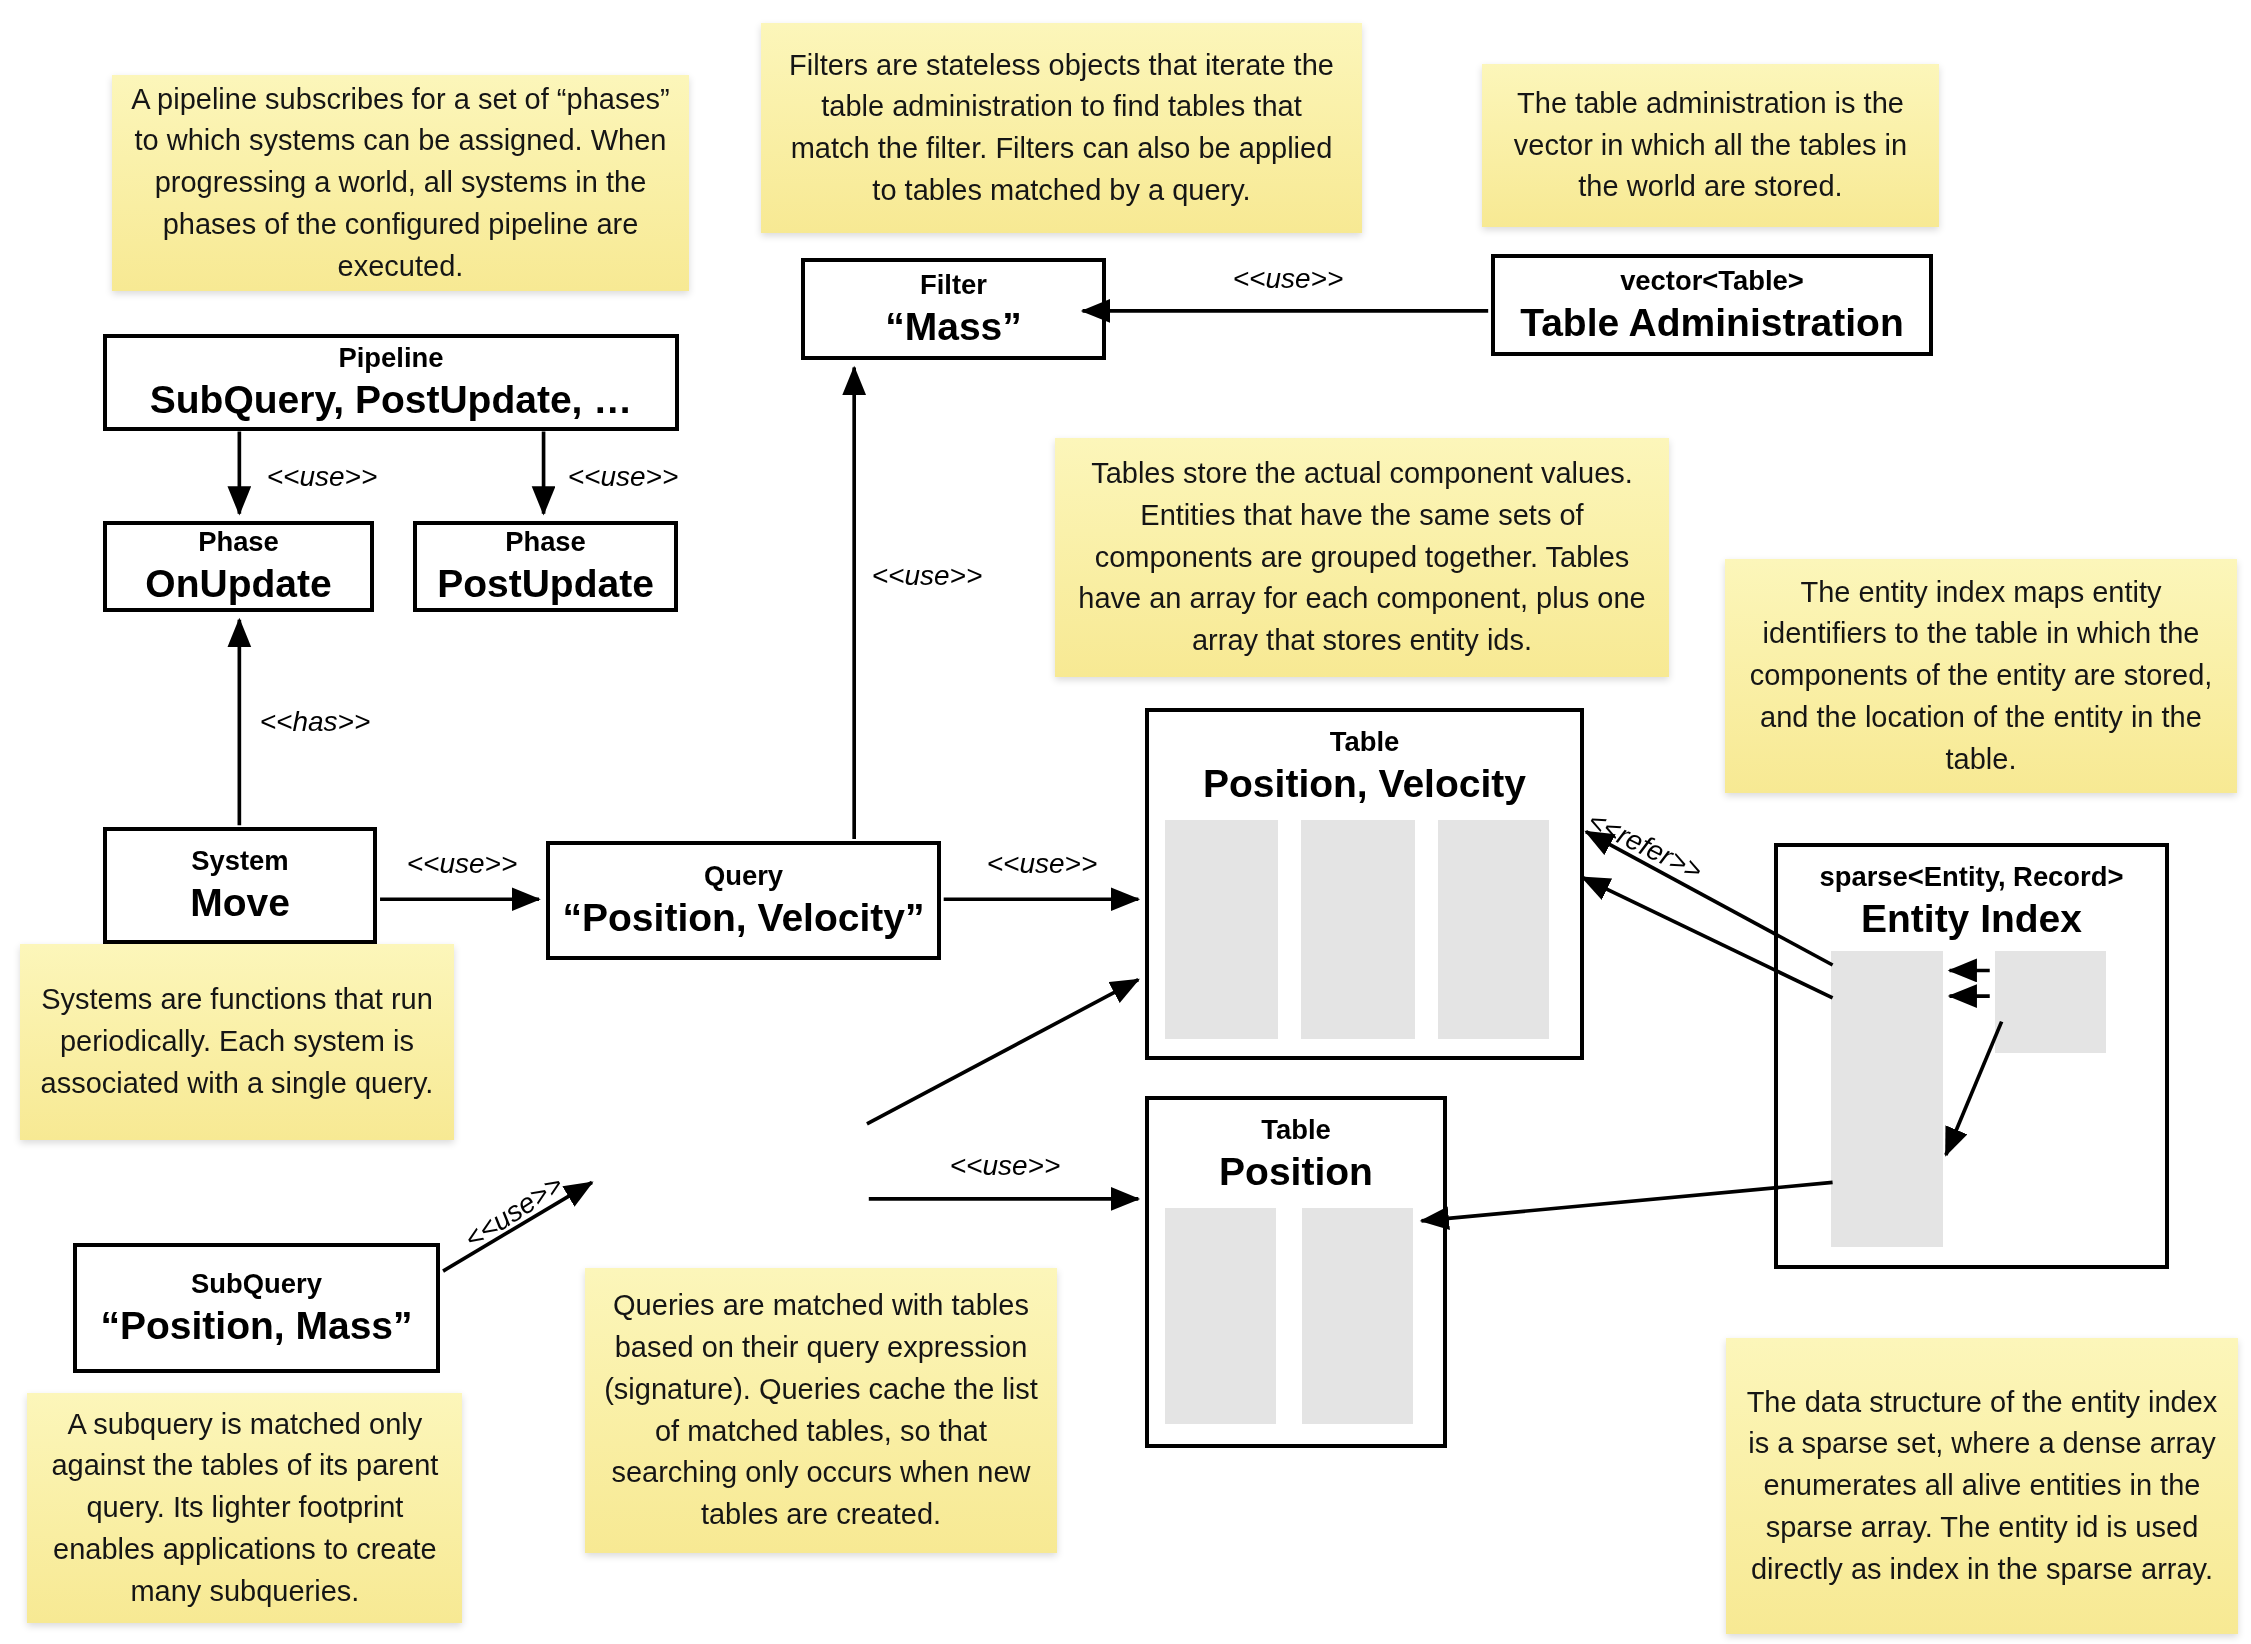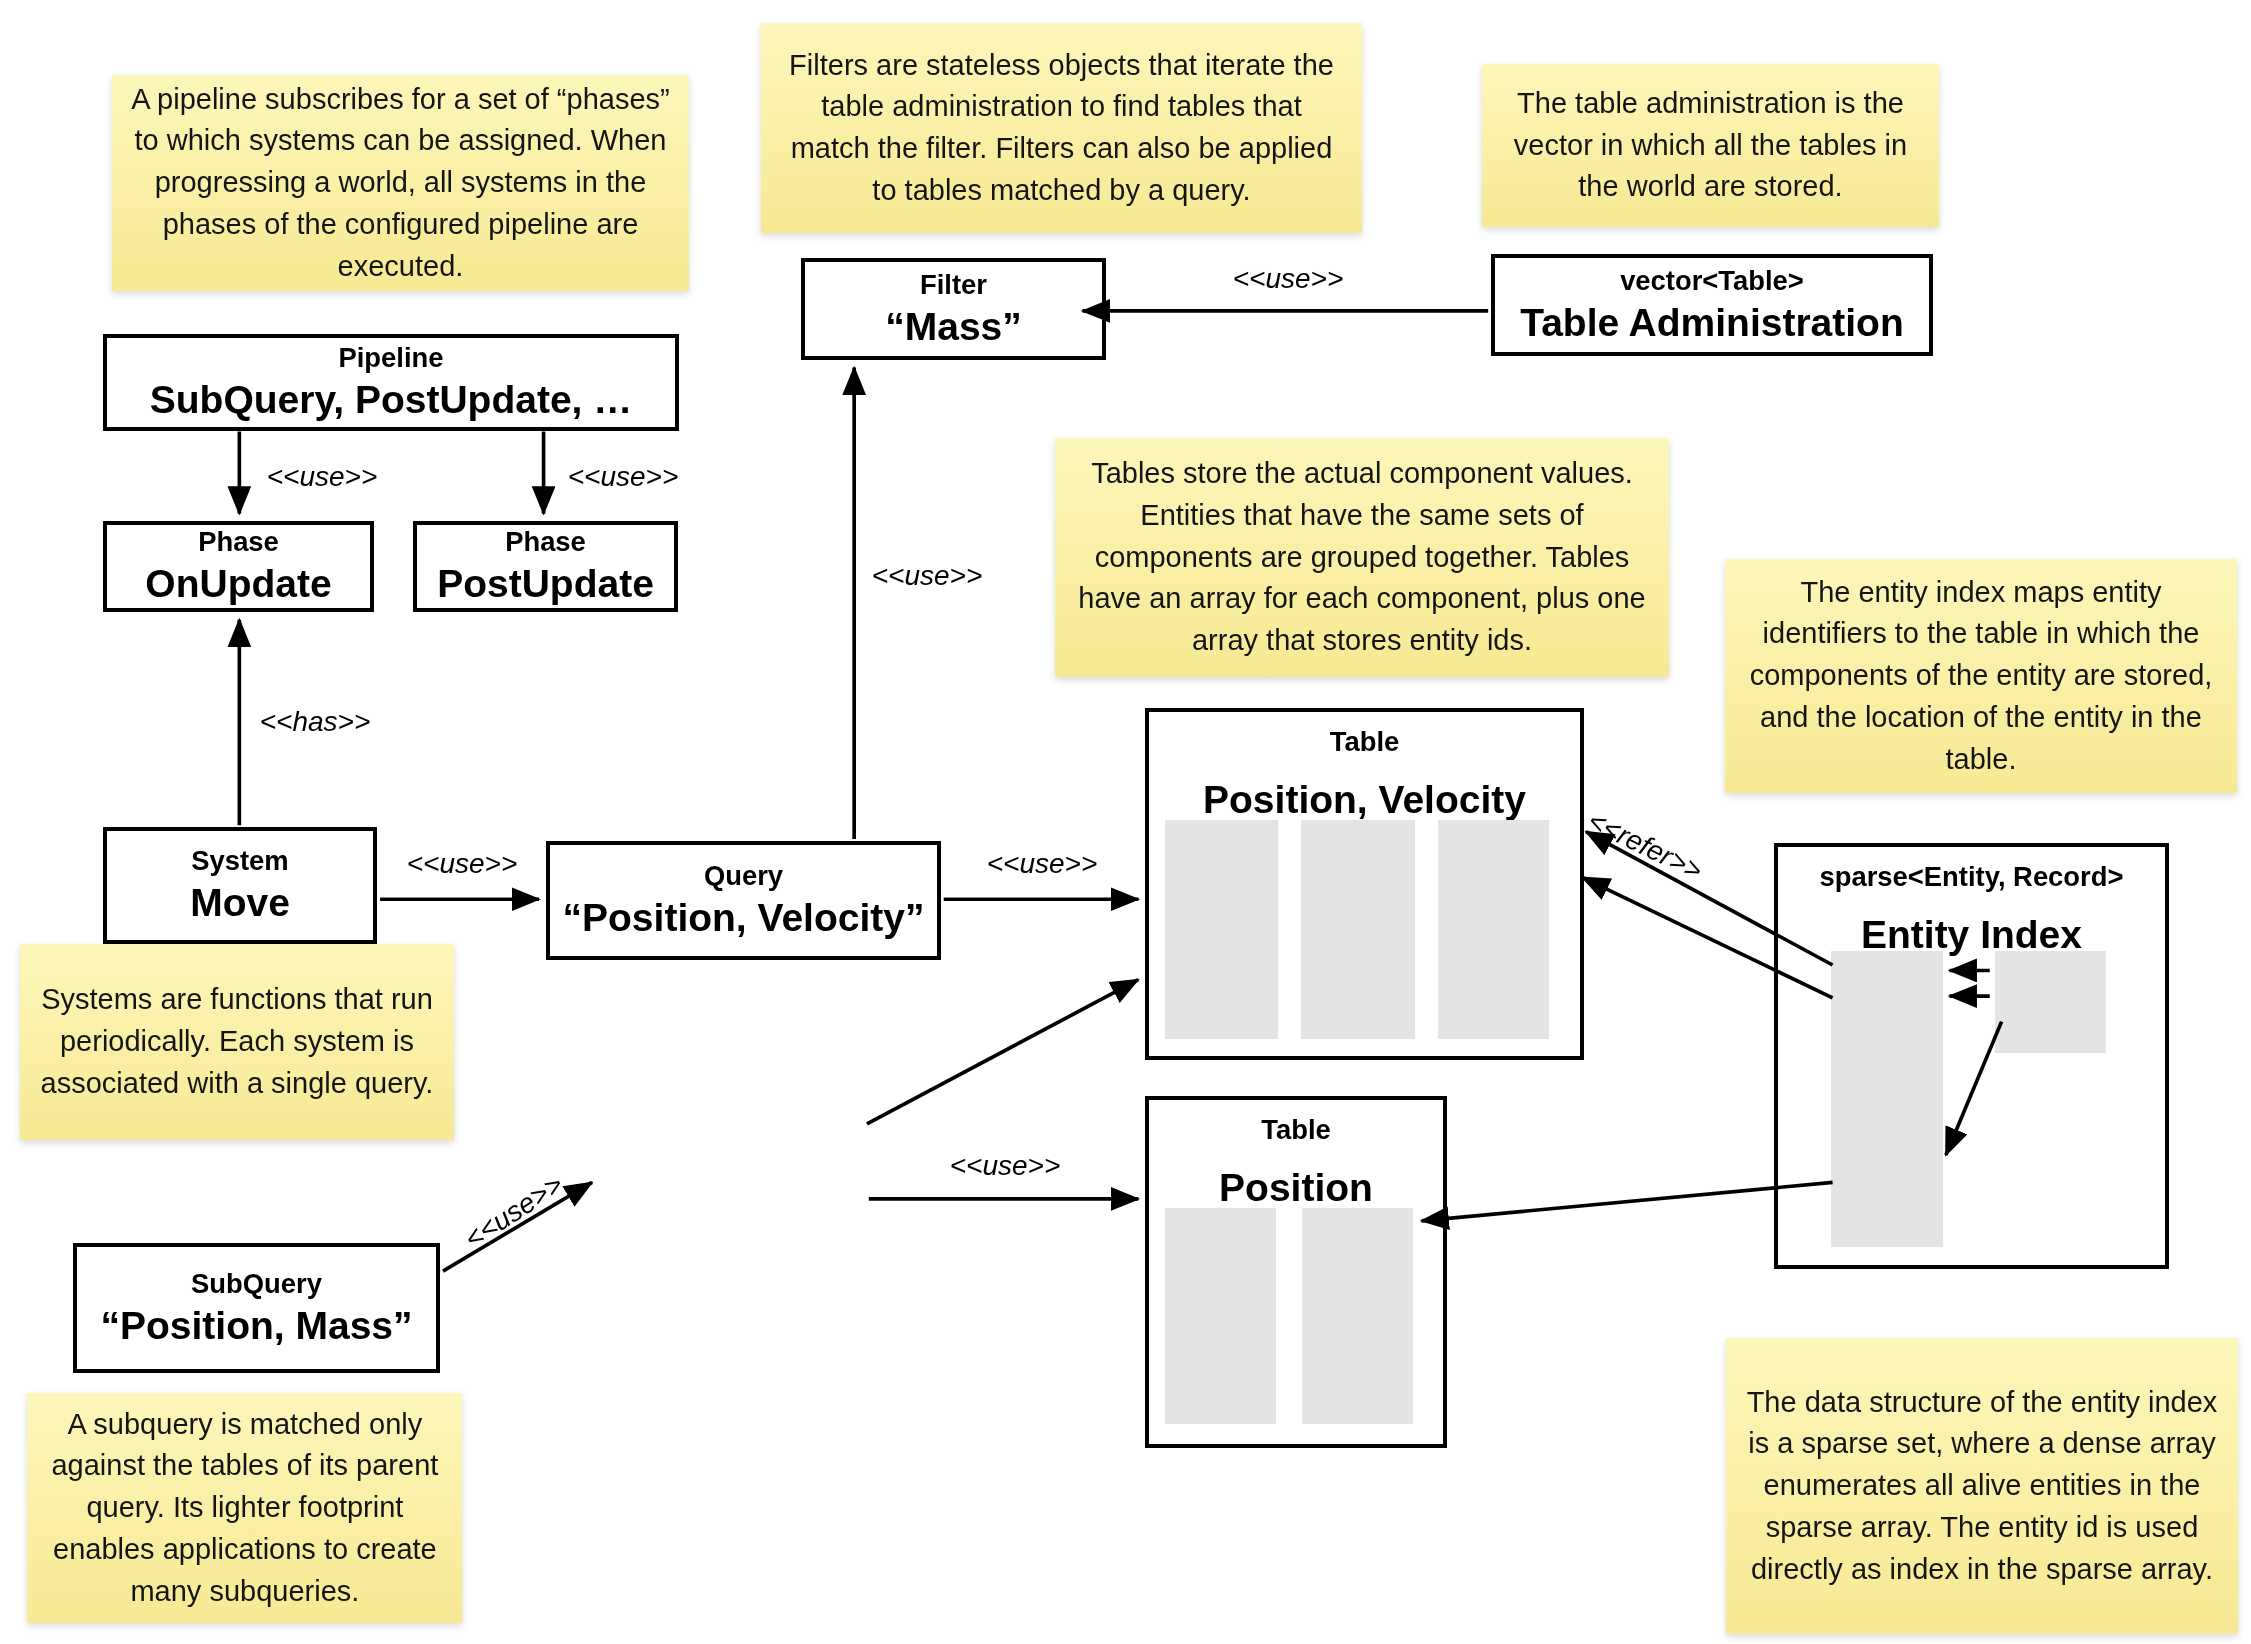--- a/index.html
+++ b/index.html
@@ -5,21 +5,21 @@
   html,body{margin:0;padding:0;background:#ffffff;}
   #canvas{position:relative;width:2251px;height:1645px;background:#ffffff;overflow:hidden;
           font-family:"Liberation Sans",sans-serif;color:#000;}
   .note{position:absolute;background:linear-gradient(180deg,#fcf6ba 0%,#f7e993 100%);
         border-radius:0;box-shadow:0 2.7px 7.3px rgba(0,0,0,0.15);
         display:flex;align-items:center;justify-content:center;text-align:center;
         font-size:29px;line-height:1.44;color:#151515;padding:12.8px 18.3px;box-sizing:border-box;}
   .node{position:absolute;background:#ffffff;border:4.6px solid #000;box-sizing:border-box;
         display:flex;flex-direction:column;align-items:center;justify-content:center;
         text-align:center;}
-  .node.container{justify-content:flex-start;padding-top:12.8px;gap:16px;}
+  .node.container{justify-content:flex-start;padding-top:12.8px;}
   .node .stereo{font-size:27.4px;font-weight:700;line-height:1.25;}
   .node .name{font-size:39px;font-weight:700;line-height:1.2;margin-top:1.8px;}
   .array{position:absolute;background:#e4e4e4;}
   .edge-label{position:absolute;font-size:28px;font-style:italic;white-space:nowrap;
         transform:translate(-50%,-50%);}
   .edge-label.rot-use{transform:translate(-50%,-50%) rotate(-33deg);}
   .edge-label.rot-refer{transform:translate(-50%,-50%) rotate(26deg);}
   #wires{position:absolute;left:0;top:0;width:2251px;height:1645px;pointer-events:none;}
 </style>
 </head>
@@ -37,20 +37,23 @@
     <span>The table administration is the vector in which all the tables in the world are stored.</span>
   </div>
   <div class="note" style="left:1055px;top:438px;width:614px;height:239px;">
     <span>Tables store the actual component values. Entities that have the same sets of components are grouped together. Tables have an array for each component, plus one array that stores entity ids.</span>
   </div>
   <div class="note" style="left:1725px;top:559px;width:512px;height:234px;">
     <span>The entity index maps entity identifiers to the table in which the components of the entity are stored, and the location of the entity in the table.</span>
   </div>
   <div class="note" style="left:20px;top:944px;width:434px;height:196px;">
     <span>Systems are functions that run periodically. Each system is associated with a single query.</span>
+  </div>
+  <div class="note" style="left:585px;top:1268px;width:472px;height:285px;">
+    <span>Queries are matched with tables based on their query expression (signature). Queries cache the list of matched tables, so that searching only occurs when new tables are created.</span>
   </div>
   <div class="note" style="left:27.4px;top:1393px;width:435px;height:230px;">
     <span>A subquery is matched only against the tables of its parent query. Its lighter footprint enables applications to create many subqueries.</span>
   </div>
   <div class="note" style="left:1726px;top:1338px;width:512px;height:296px;">
     <span>The data structure of the entity index is a sparse set, where a dense array enumerates all alive entities in the sparse array. The entity id is used directly as index in the sparse array.</span>
   </div>
 
   <div class="node" style="left:103px;top:334px;width:576px;height:97px;">
     <span class="stereo">Pipeline</span>

